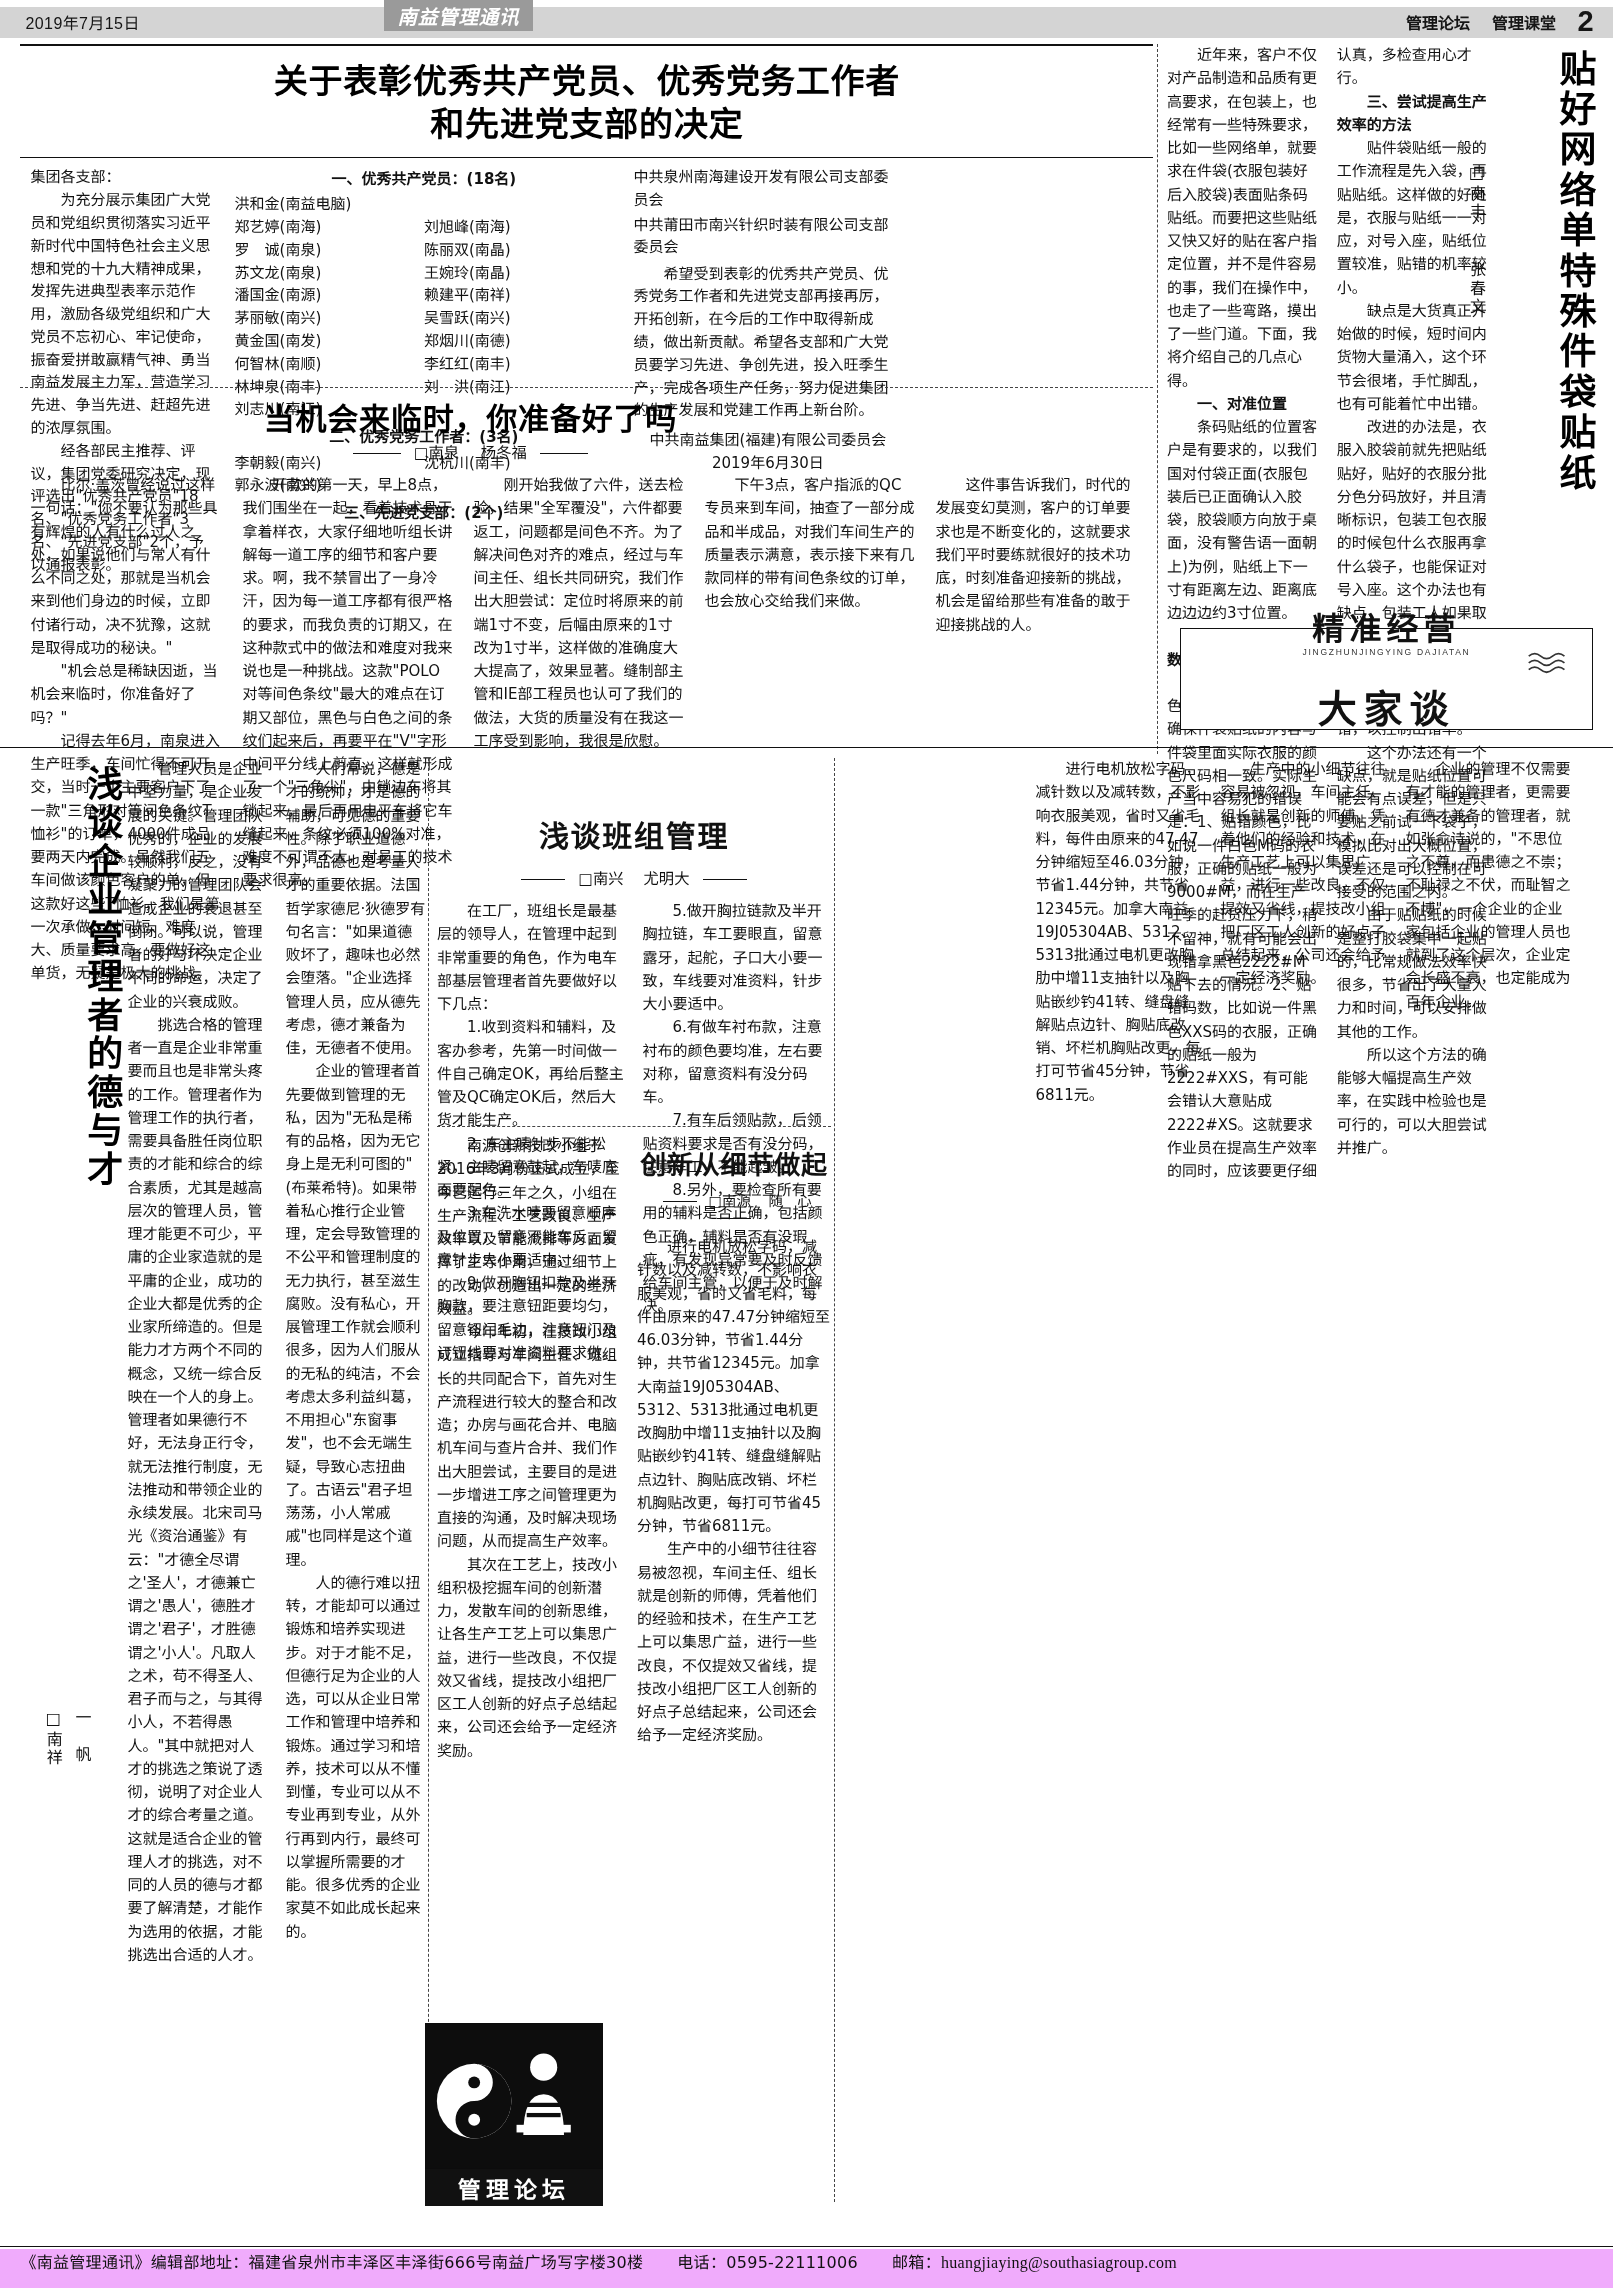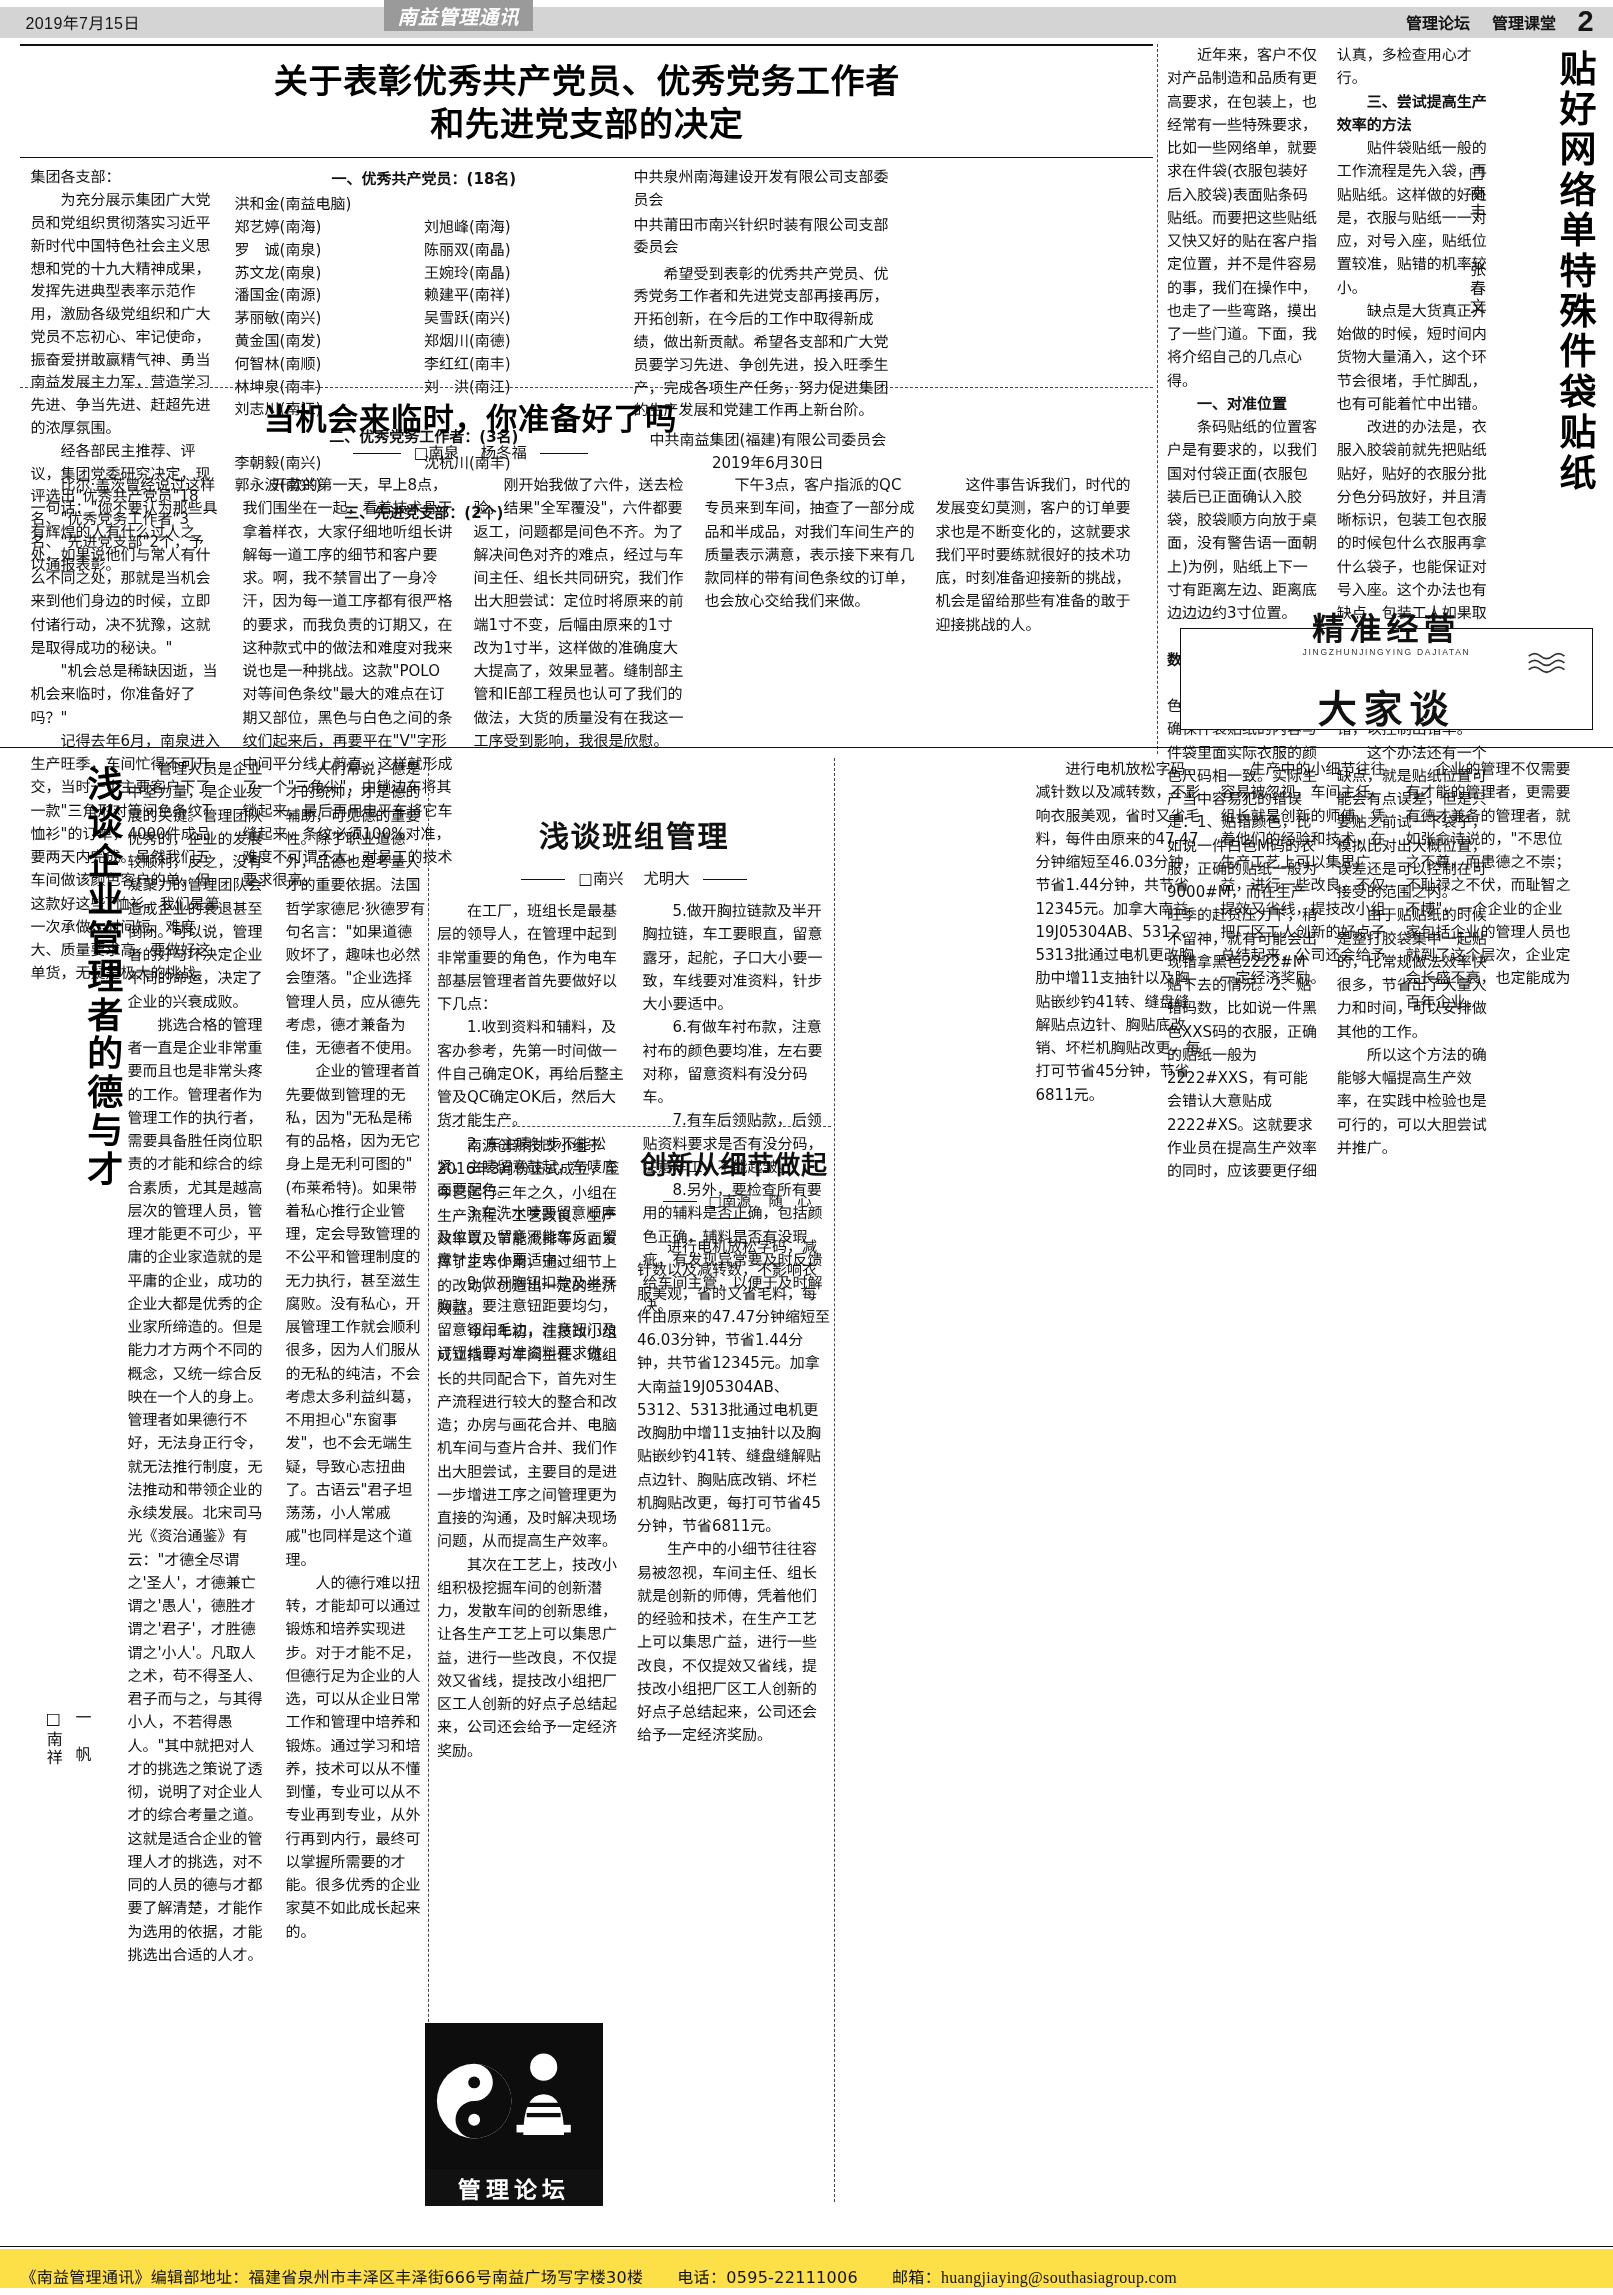--- a/index.html
+++ b/index.html
@@ -207,21 +207,21 @@
   #block-rightbottom{
     position:absolute;left:842px;top:758px;width:752px;height:1461px;
   }
   .rb-cols{display:flex;}
   .rb-col{width:185px;padding:0 8.5px;box-sizing:border-box;font-size:15px;line-height:1.55;}
   .rb-col p{margin:0;text-indent:2em;}
 
   
   .footer{
     position:absolute;left:0;bottom:6.8px;width:1614px;height:39px;
-    background:#fde047;display:flex;align-items:flex-end;
+    background:#f0abfc;display:flex;align-items:flex-start;
   }
   .footer-inner{
     margin-left:20.4px;font-size:16px;color:#111;letter-spacing:0.3px;
     display:flex;align-items:center;gap:34px;white-space:nowrap;
   }
   .f-mail{font-family:Liberation Serif, serif;}
 
   
   .sep{position:absolute;background:transparent;}
   .sep.h-solid{border-top:1.7px solid #111;}

